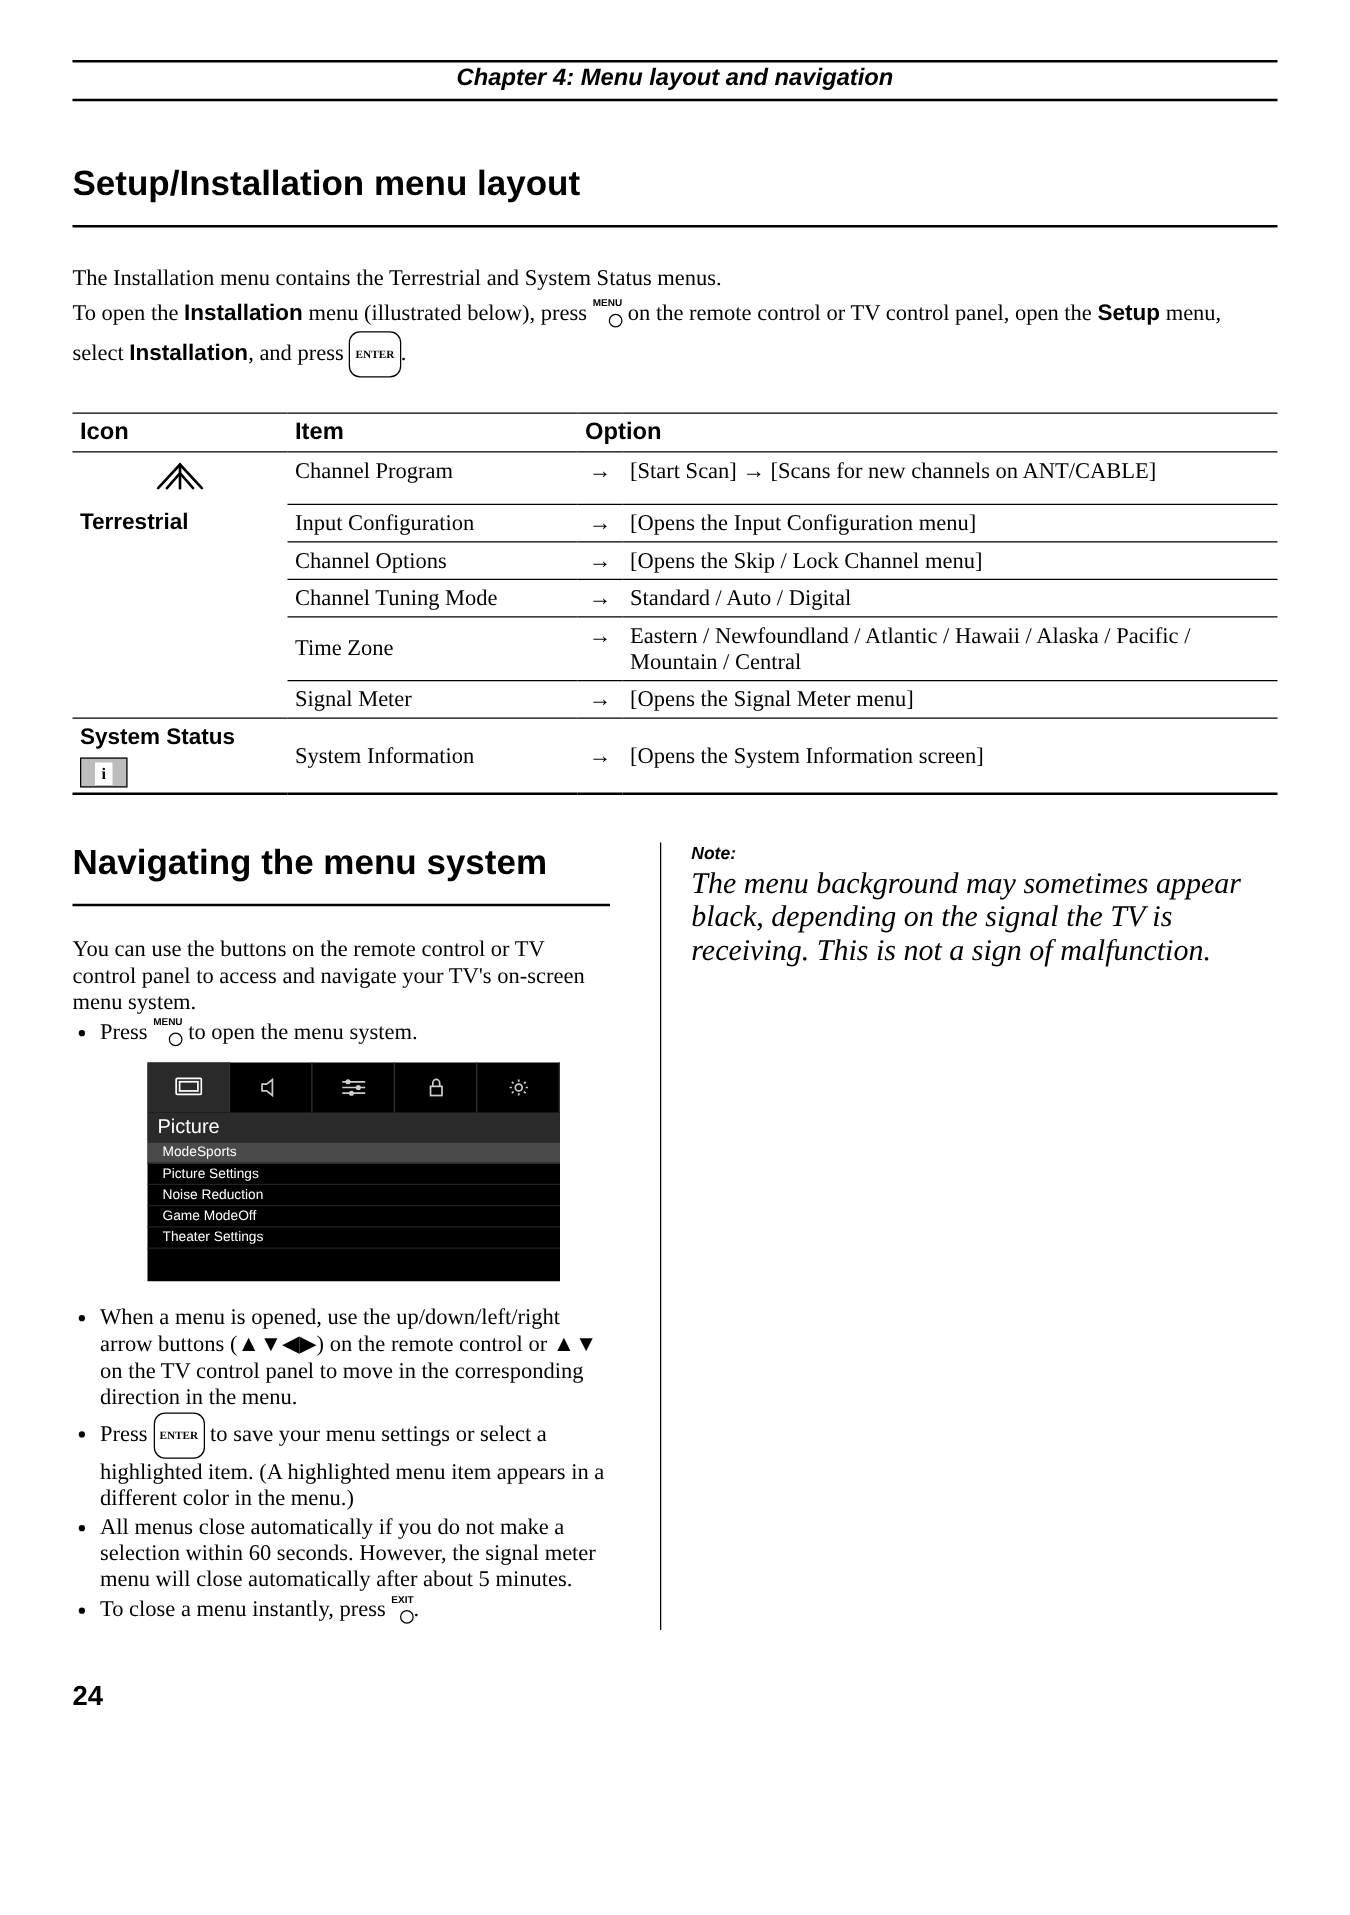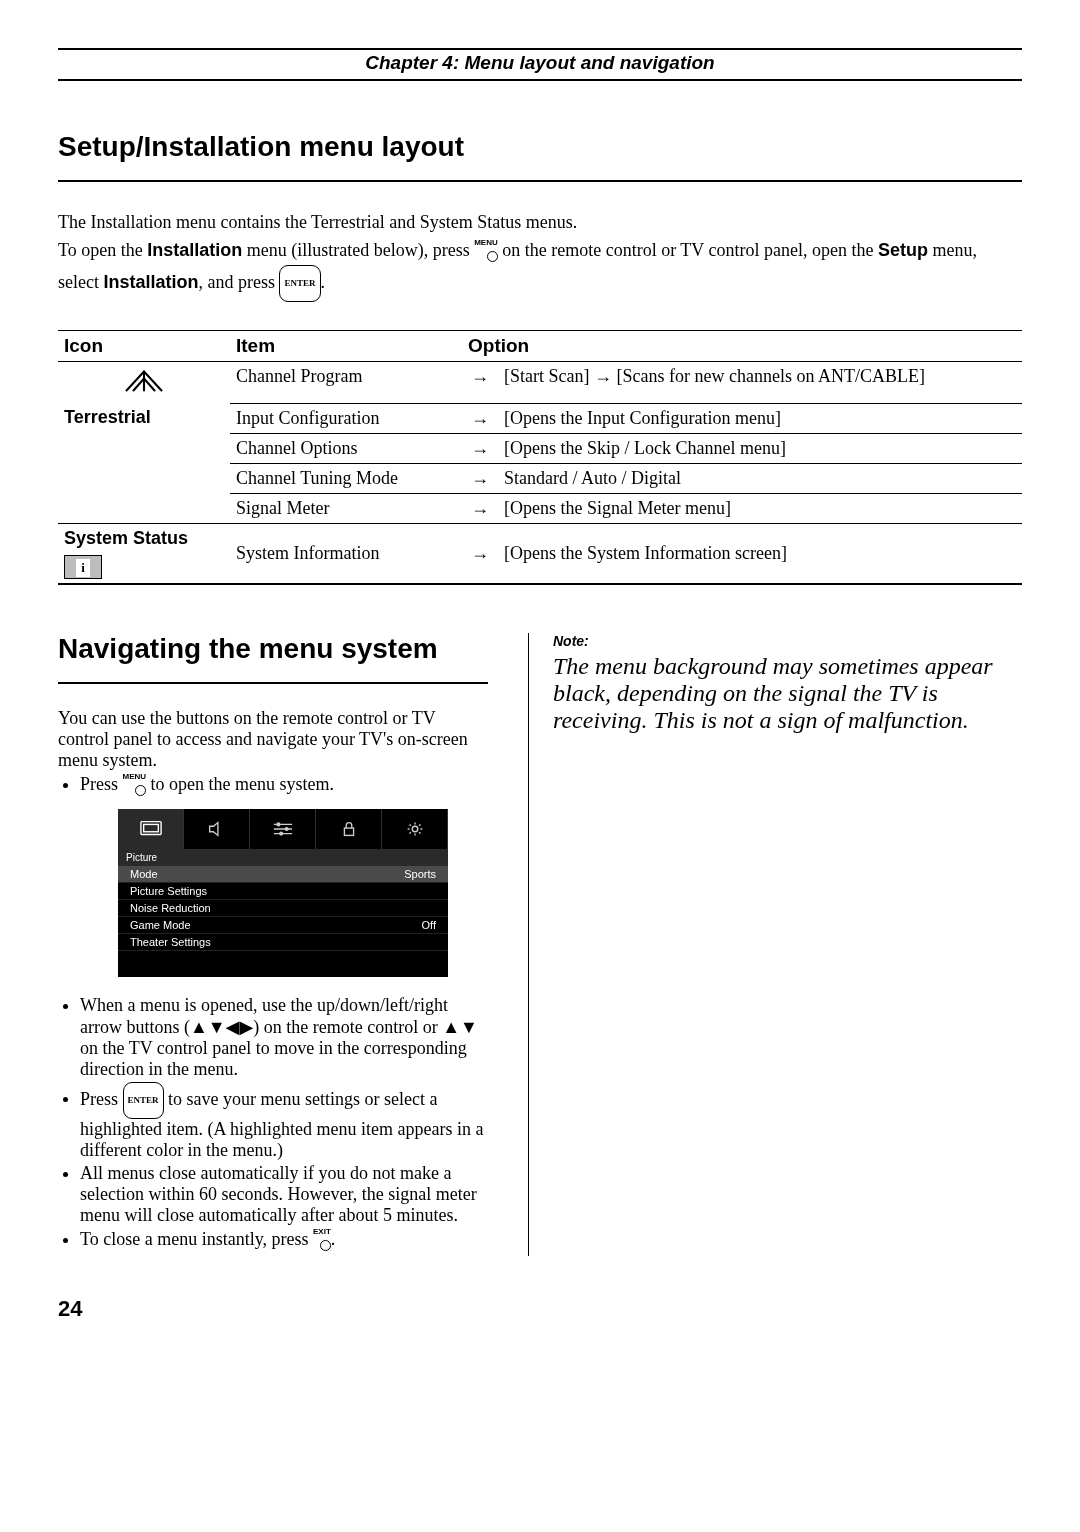--- a/index.html
+++ b/index.html
@@ -112,21 +112,21 @@
     width: 14px;
     height: 18px;
     margin-top: 2px;
     font-family: serif;
     line-height: 18px;
     font-size: 13px;
   }
   .two-col {
     display: flex;
     column-gap: 40px;
-    margin-top: 48px;
+    margin-top: 38px;
   }
   .col-left { width: 430px; }
   .col-right {
     width: 450px;
     border-left: 1px solid #000;
     padding-left: 24px;
   }
   .col-left h1.section { margin-bottom: 24px; }
   ul.bullets {
     list-style: disc;
@@ -167,25 +167,24 @@
     border-right: 1px solid #333;
   }
   .tv-tab.active {
     background: #2a2a2a;
   }
   .tv-tab svg { width: 22px; height: 18px; stroke: #ccc; fill: none; stroke-width: 1.5; }
   .tv-tab.active svg { stroke: #fff; }
   .tv-heading {
     background: #2a2a2a;
     padding: 3px 8px;
-    font-size: 10px;
+    font-size: 16px;
   }
   .tv-row {
     display: flex;
-    justify-content: space-between;
     padding: 2px 12px;
     border-bottom: 1px solid #222;
     font-size: 11px;
   }
   .tv-row.sel { background: #4a4a4a; }
   .page-num {
     font-family: Arial, Helvetica, sans-serif;
     font-weight: 900;
     font-size: 22px;
     margin-top: 40px;
@@ -240,20 +239,26 @@
     <td class="arrow-col">→</td>
     <td>[Opens the Skip / Lock Channel menu]</td>
   </tr>
   <tr>
     <td class="noborder"></td>
     <td>Channel Tuning Mode</td>
     <td class="arrow-col">→</td>
     <td>Standard / Auto / Digital</td>
   </tr>
   <tr>
+    <td class="noborder"></td>
+    <td style="vertical-align:middle">Time Zone</td>
+    <td class="arrow-col">→</td>
+    <td>Eastern / Newfoundland / Atlantic / Hawaii / Alaska / Pacific / Mountain / Central</td>
+  </tr>
+  <tr>
     <td></td>
     <td>Signal Meter</td>
     <td class="arrow-col">→</td>
     <td>[Opens the Signal Meter menu]</td>
   </tr>
 
   <tr>
     <td class="icon-cell section-bottom-rule" style="">
       <span>System Status</span><br>
       <span class="info-box" style="margin-top:6px"><span class="i">i</span></span>

